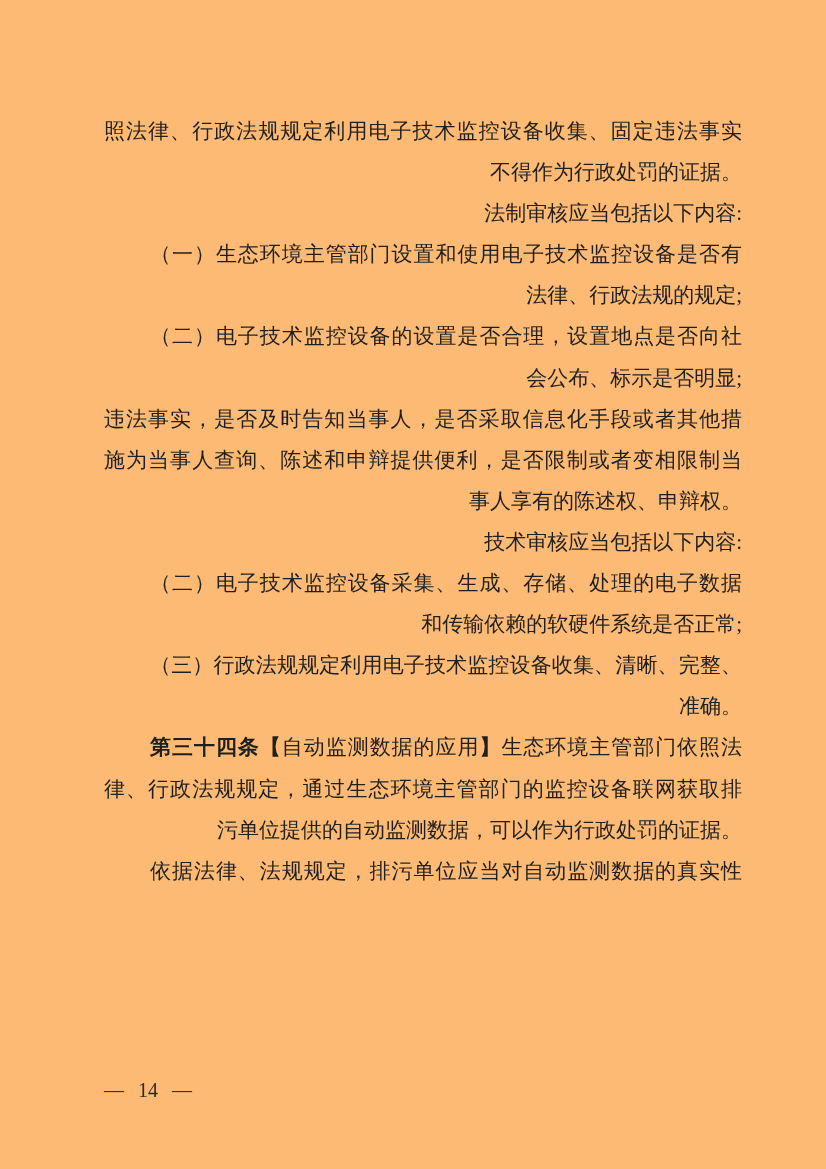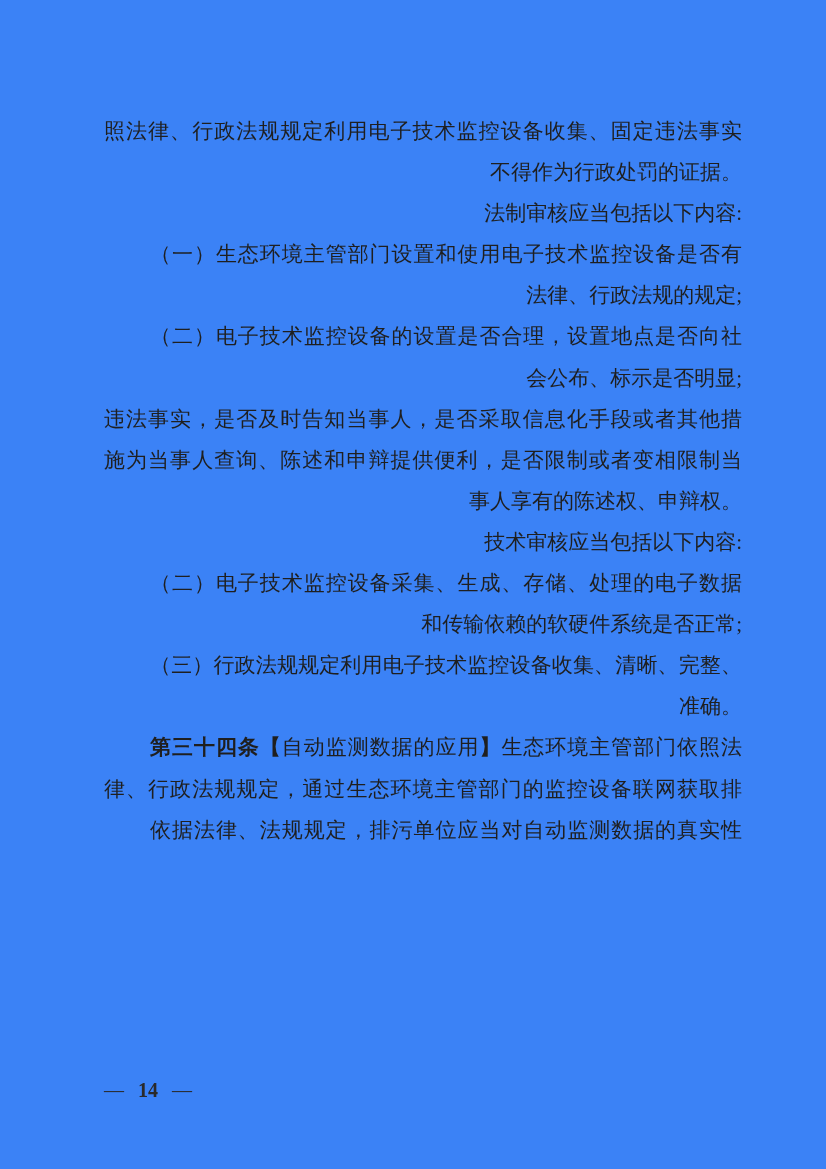--- a/index.html
+++ b/index.html
@@ -4,21 +4,21 @@
 <style>
   html, body {
     margin: 0;
     padding: 0;
     background: #ffffff;
   }
   .page {
     position: relative;
     width: 826px;
     height: 1169px;
-    background: #3b82f6;
+    background: #fdba74;
     font-family: "Liberation Serif", "DejaVu Serif", serif;
     color: #1f1f1f;
     overflow: hidden;
   }
   .content {
     position: absolute;
     left: 104px;
     top: 111px;
     width: 638px;
     font-size: 21px;
@@ -43,21 +43,20 @@
     position: absolute;
     left: 104px;
     top: 1079px;
     font-size: 20px;
     line-height: 22px;
     color: #2a2a2a;
     white-space: nowrap;
   }
   .footer .page-num {
     margin: 0 14px;
-    font-weight: bold;
   }
 </style>
 </head>
 <body>
 
 <div class="page">
   <div class="content" id="content">
       <div class="line justify"><span class="seg">照法律、行政法规规定利用电子技术监控设备收集、固定违法事实</span></div>
       <div class="line"><span class="seg">不得作为行政处罚的证据。</span></div>
       <div class="line indent"><span class="seg">法制审核应当包括以下内容:</span></div>
@@ -68,16 +67,17 @@
       <div class="line justify"><span class="seg">违法事实，是否及时告知当事人，是否采取信息化手段或者其他措</span></div>
       <div class="line justify"><span class="seg">施为当事人查询、陈述和申辩提供便利，是否限制或者变相限制当</span></div>
       <div class="line"><span class="seg">事人享有的陈述权、申辩权。</span></div>
       <div class="line indent"><span class="seg">技术审核应当包括以下内容:</span></div>
       <div class="line indent justify"><span class="seg">（二）电子技术监控设备采集、生成、存储、处理的电子数据</span></div>
       <div class="line"><span class="seg">和传输依赖的软硬件系统是否正常;</span></div>
       <div class="line indent justify"><span class="seg">（三）行政法规规定利用电子技术监控设备收集、清晰、完整、</span></div>
       <div class="line"><span class="seg">准确。</span></div>
       <div class="line indent justify"><span class="seg-bold">第三十四条</span><span class="seg-bold">【</span><span class="seg">自动监测数据的应用</span><span class="seg-bold">】</span><span class="seg">生态环境主管部门依照法</span></div>
       <div class="line justify"><span class="seg">律、行政法规规定，通过生态环境主管部门的监控设备联网获取排</span></div>
+      <div class="line"><span class="seg">污单位提供的自动监测数据，可以作为行政处罚的证据。</span></div>
       <div class="line indent justify"><span class="seg">依据法律、法规规定，排污单位应当对自动监测数据的真实性</span></div>
     </div>
   <div class="footer"><span>—</span><span class="page-num">14</span><span>—</span></div>
 </div>
 
 </body></html>

